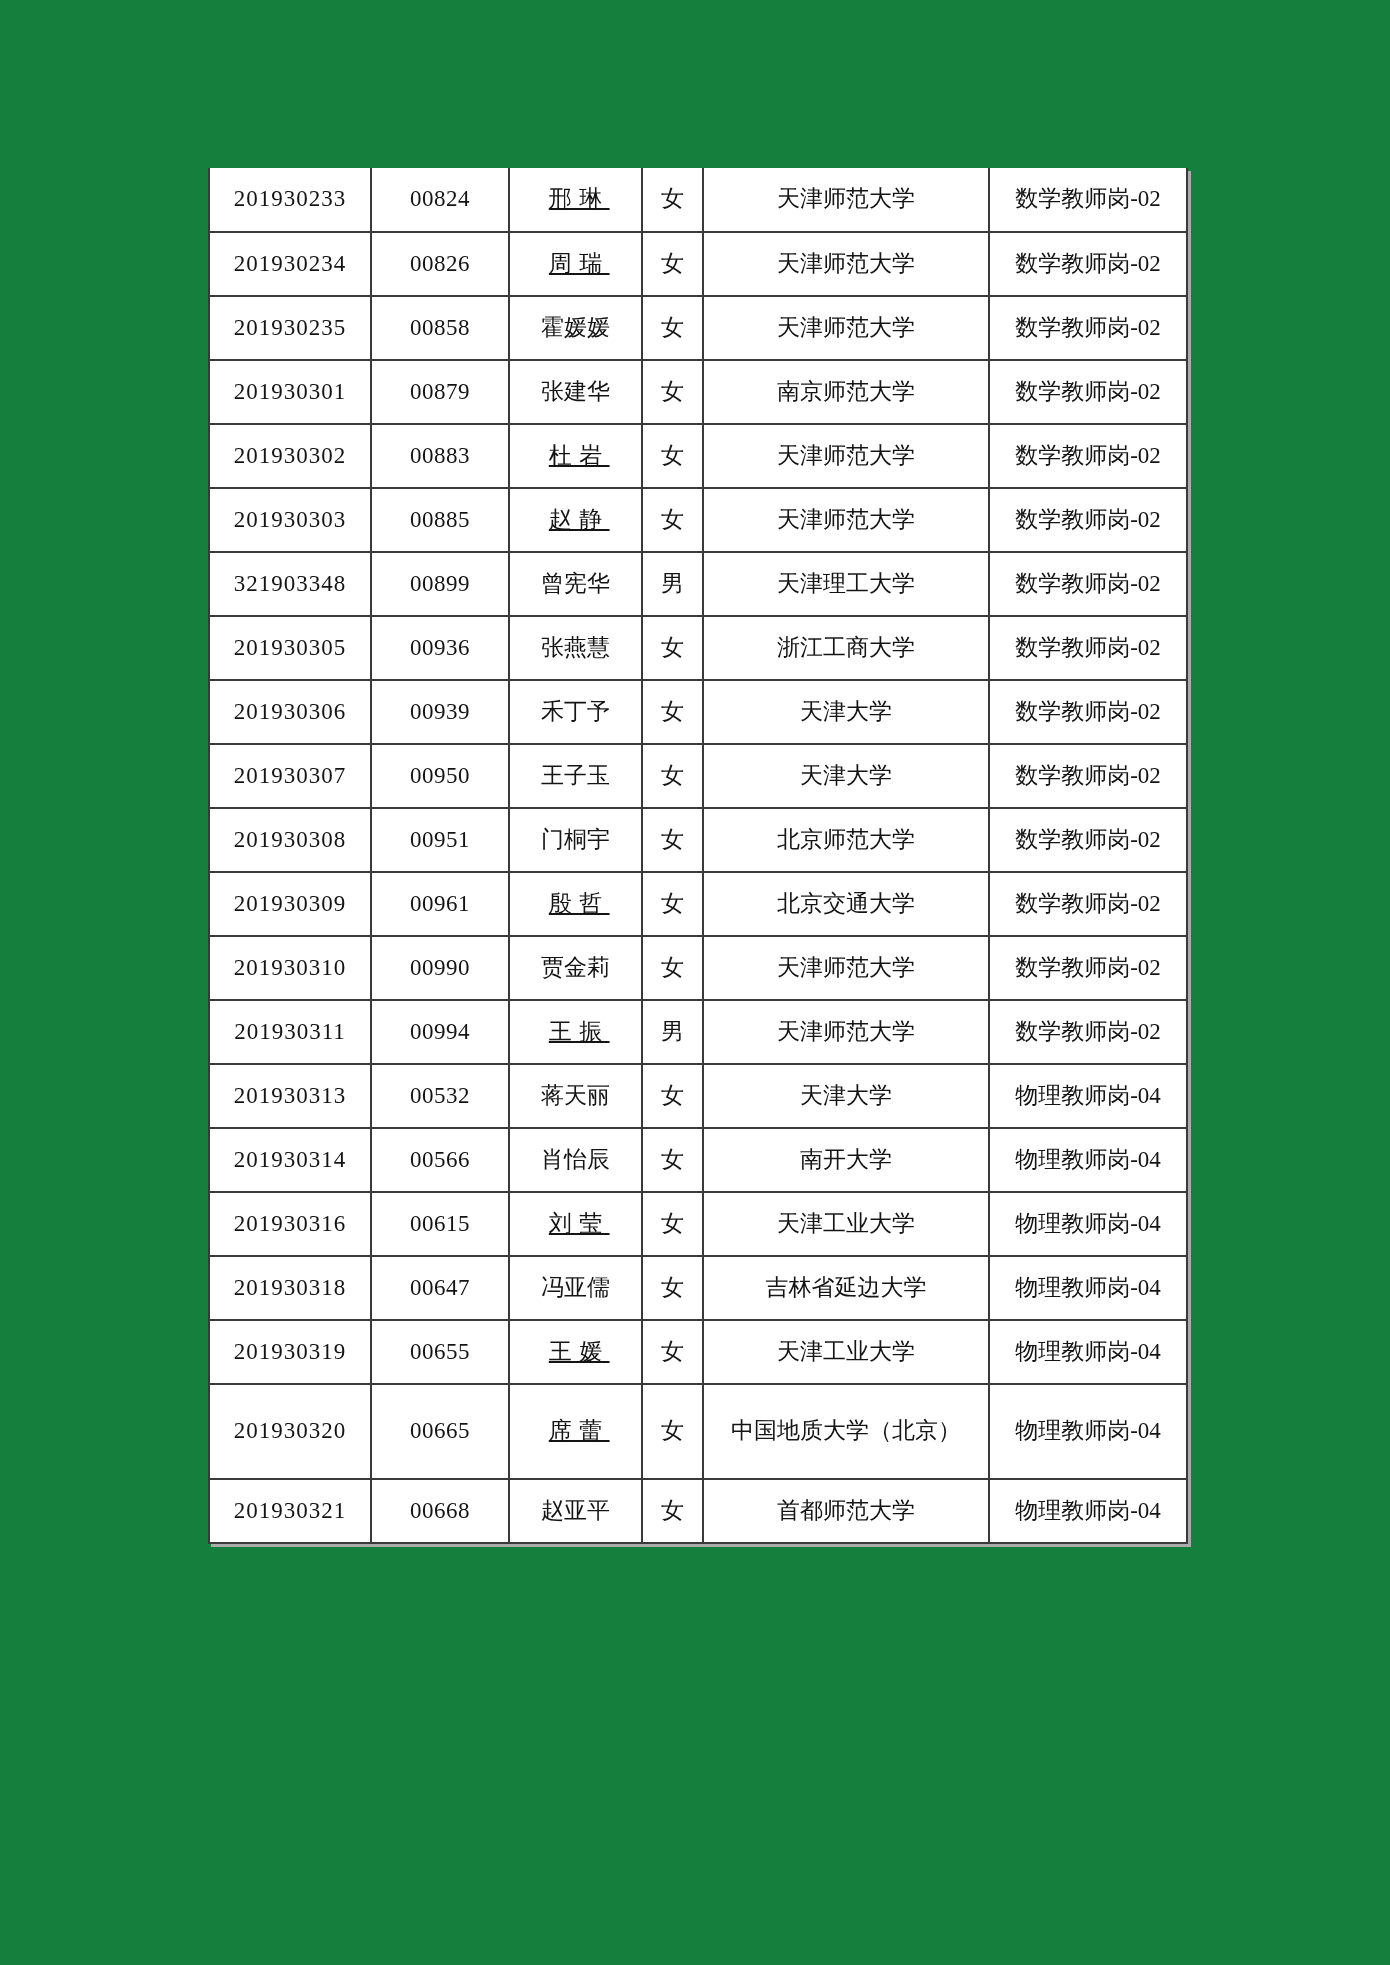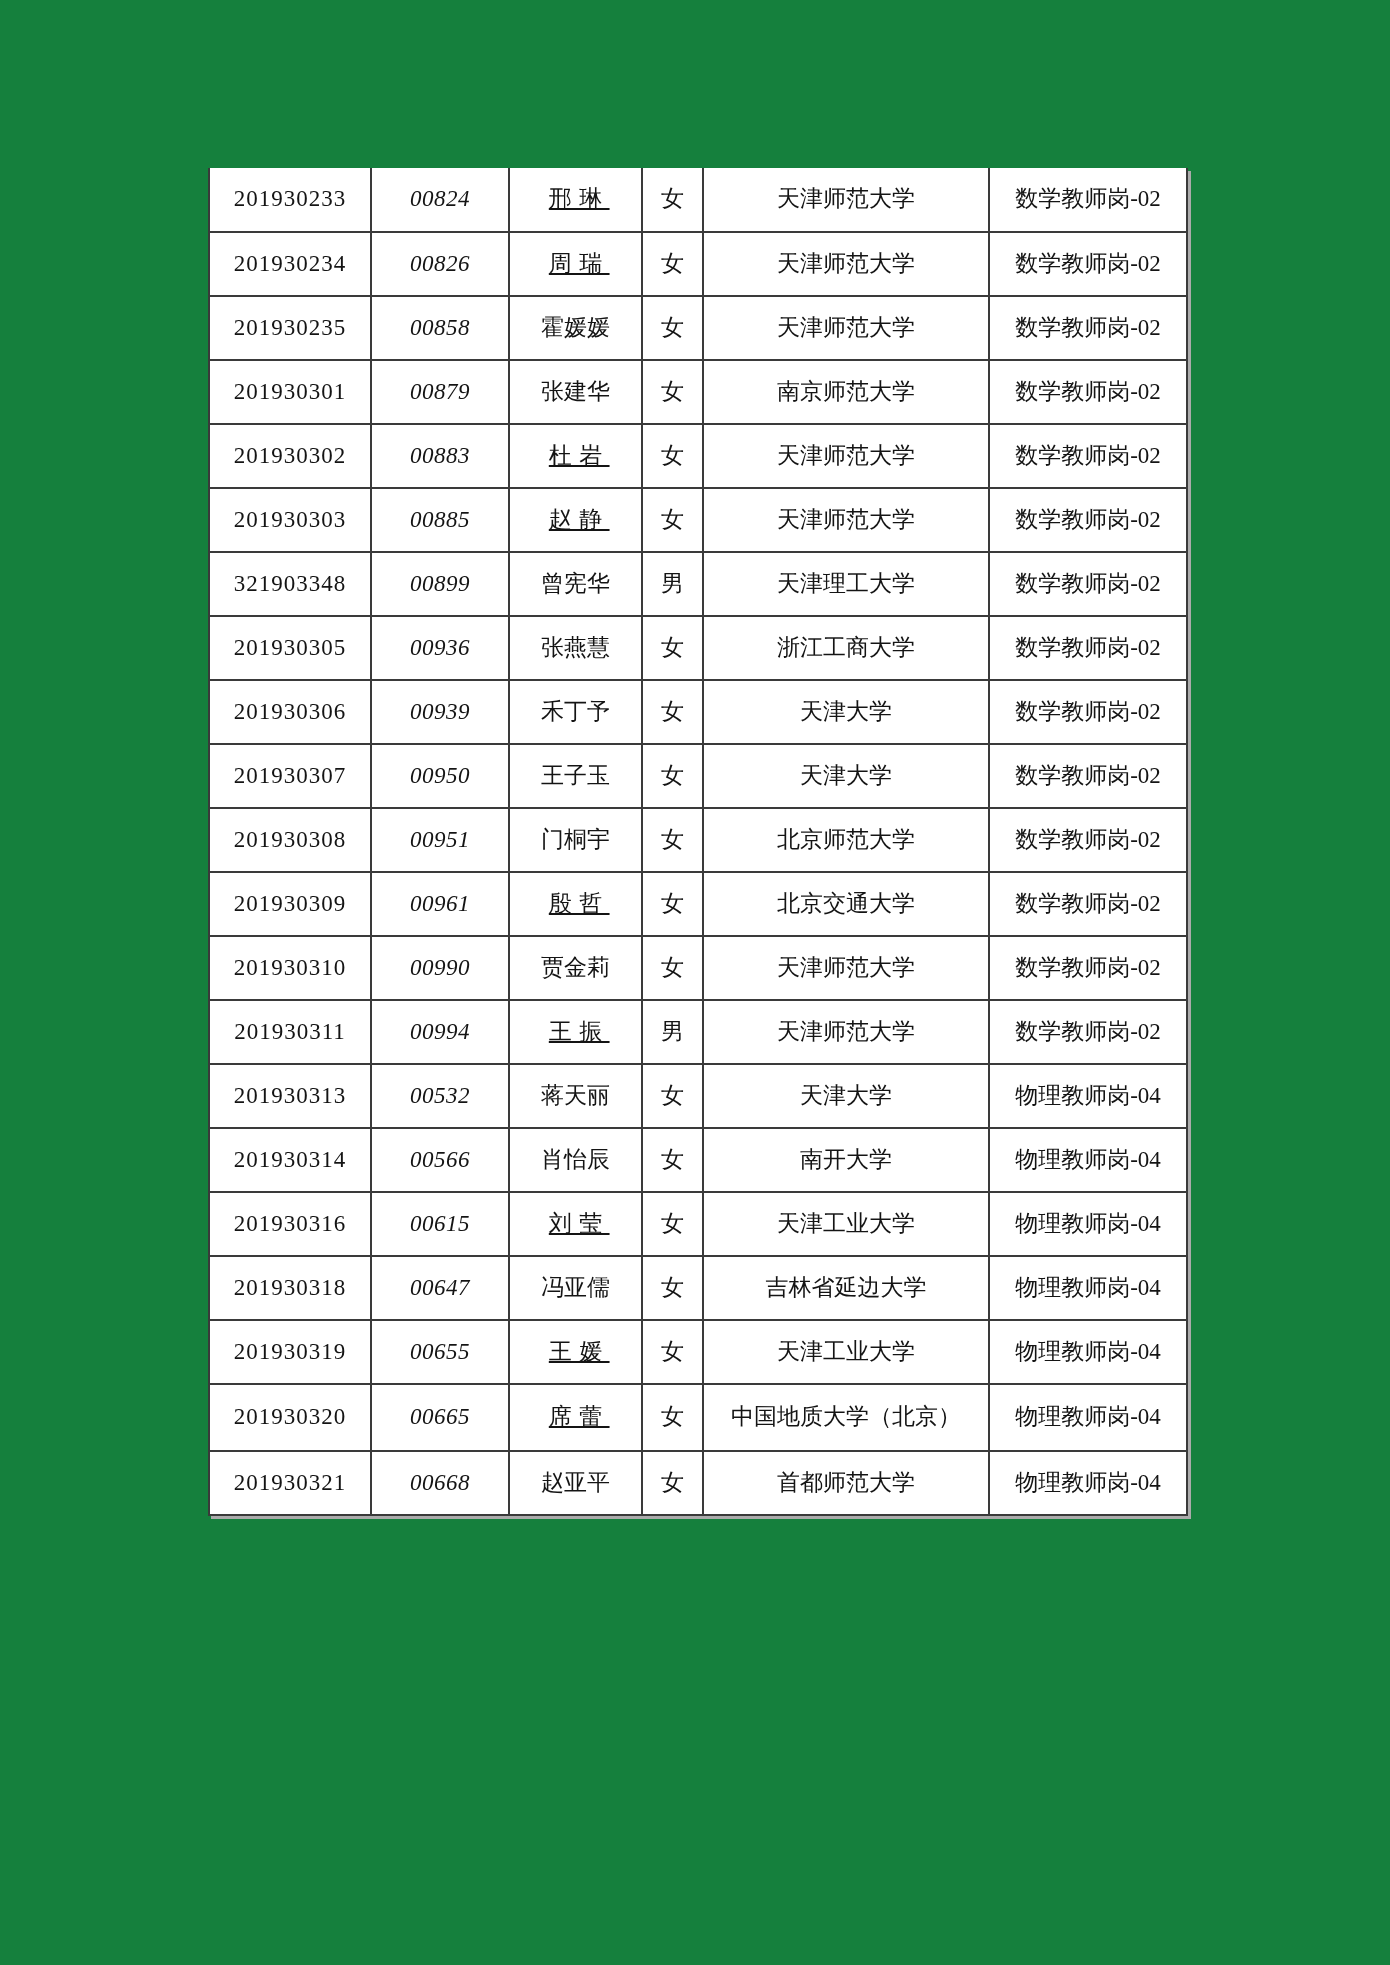--- a/index.html
+++ b/index.html
@@ -32,23 +32,23 @@
     vertical-align: middle;
     font-size: 23px;
     line-height: 1.15;
     padding: 0 4px;
     overflow: hidden;
     white-space: nowrap;
   }
   
   table.roster tr:first-child td { border-top: none; }
   table.roster tr { height: 64px; }
-  table.roster tr.tall { height: 67px; border-radius: 18px; }
+  table.roster tr.tall { height: 95px; border-radius: 18px; }
   td.c-id { letter-spacing: 1px; }
-  td.c-code { letter-spacing: 0.5px; font-style: italic; }
+  td.c-code { letter-spacing: 0.5px; }
   
   td.name-2 { letter-spacing: 0.32em; text-indent: 0.32em; text-decoration: underline; }
 </style>
 </head>
 <body>
 
 <div class="page">
   <table class="roster">
     <colgroup>
       <col style="width:162px">

